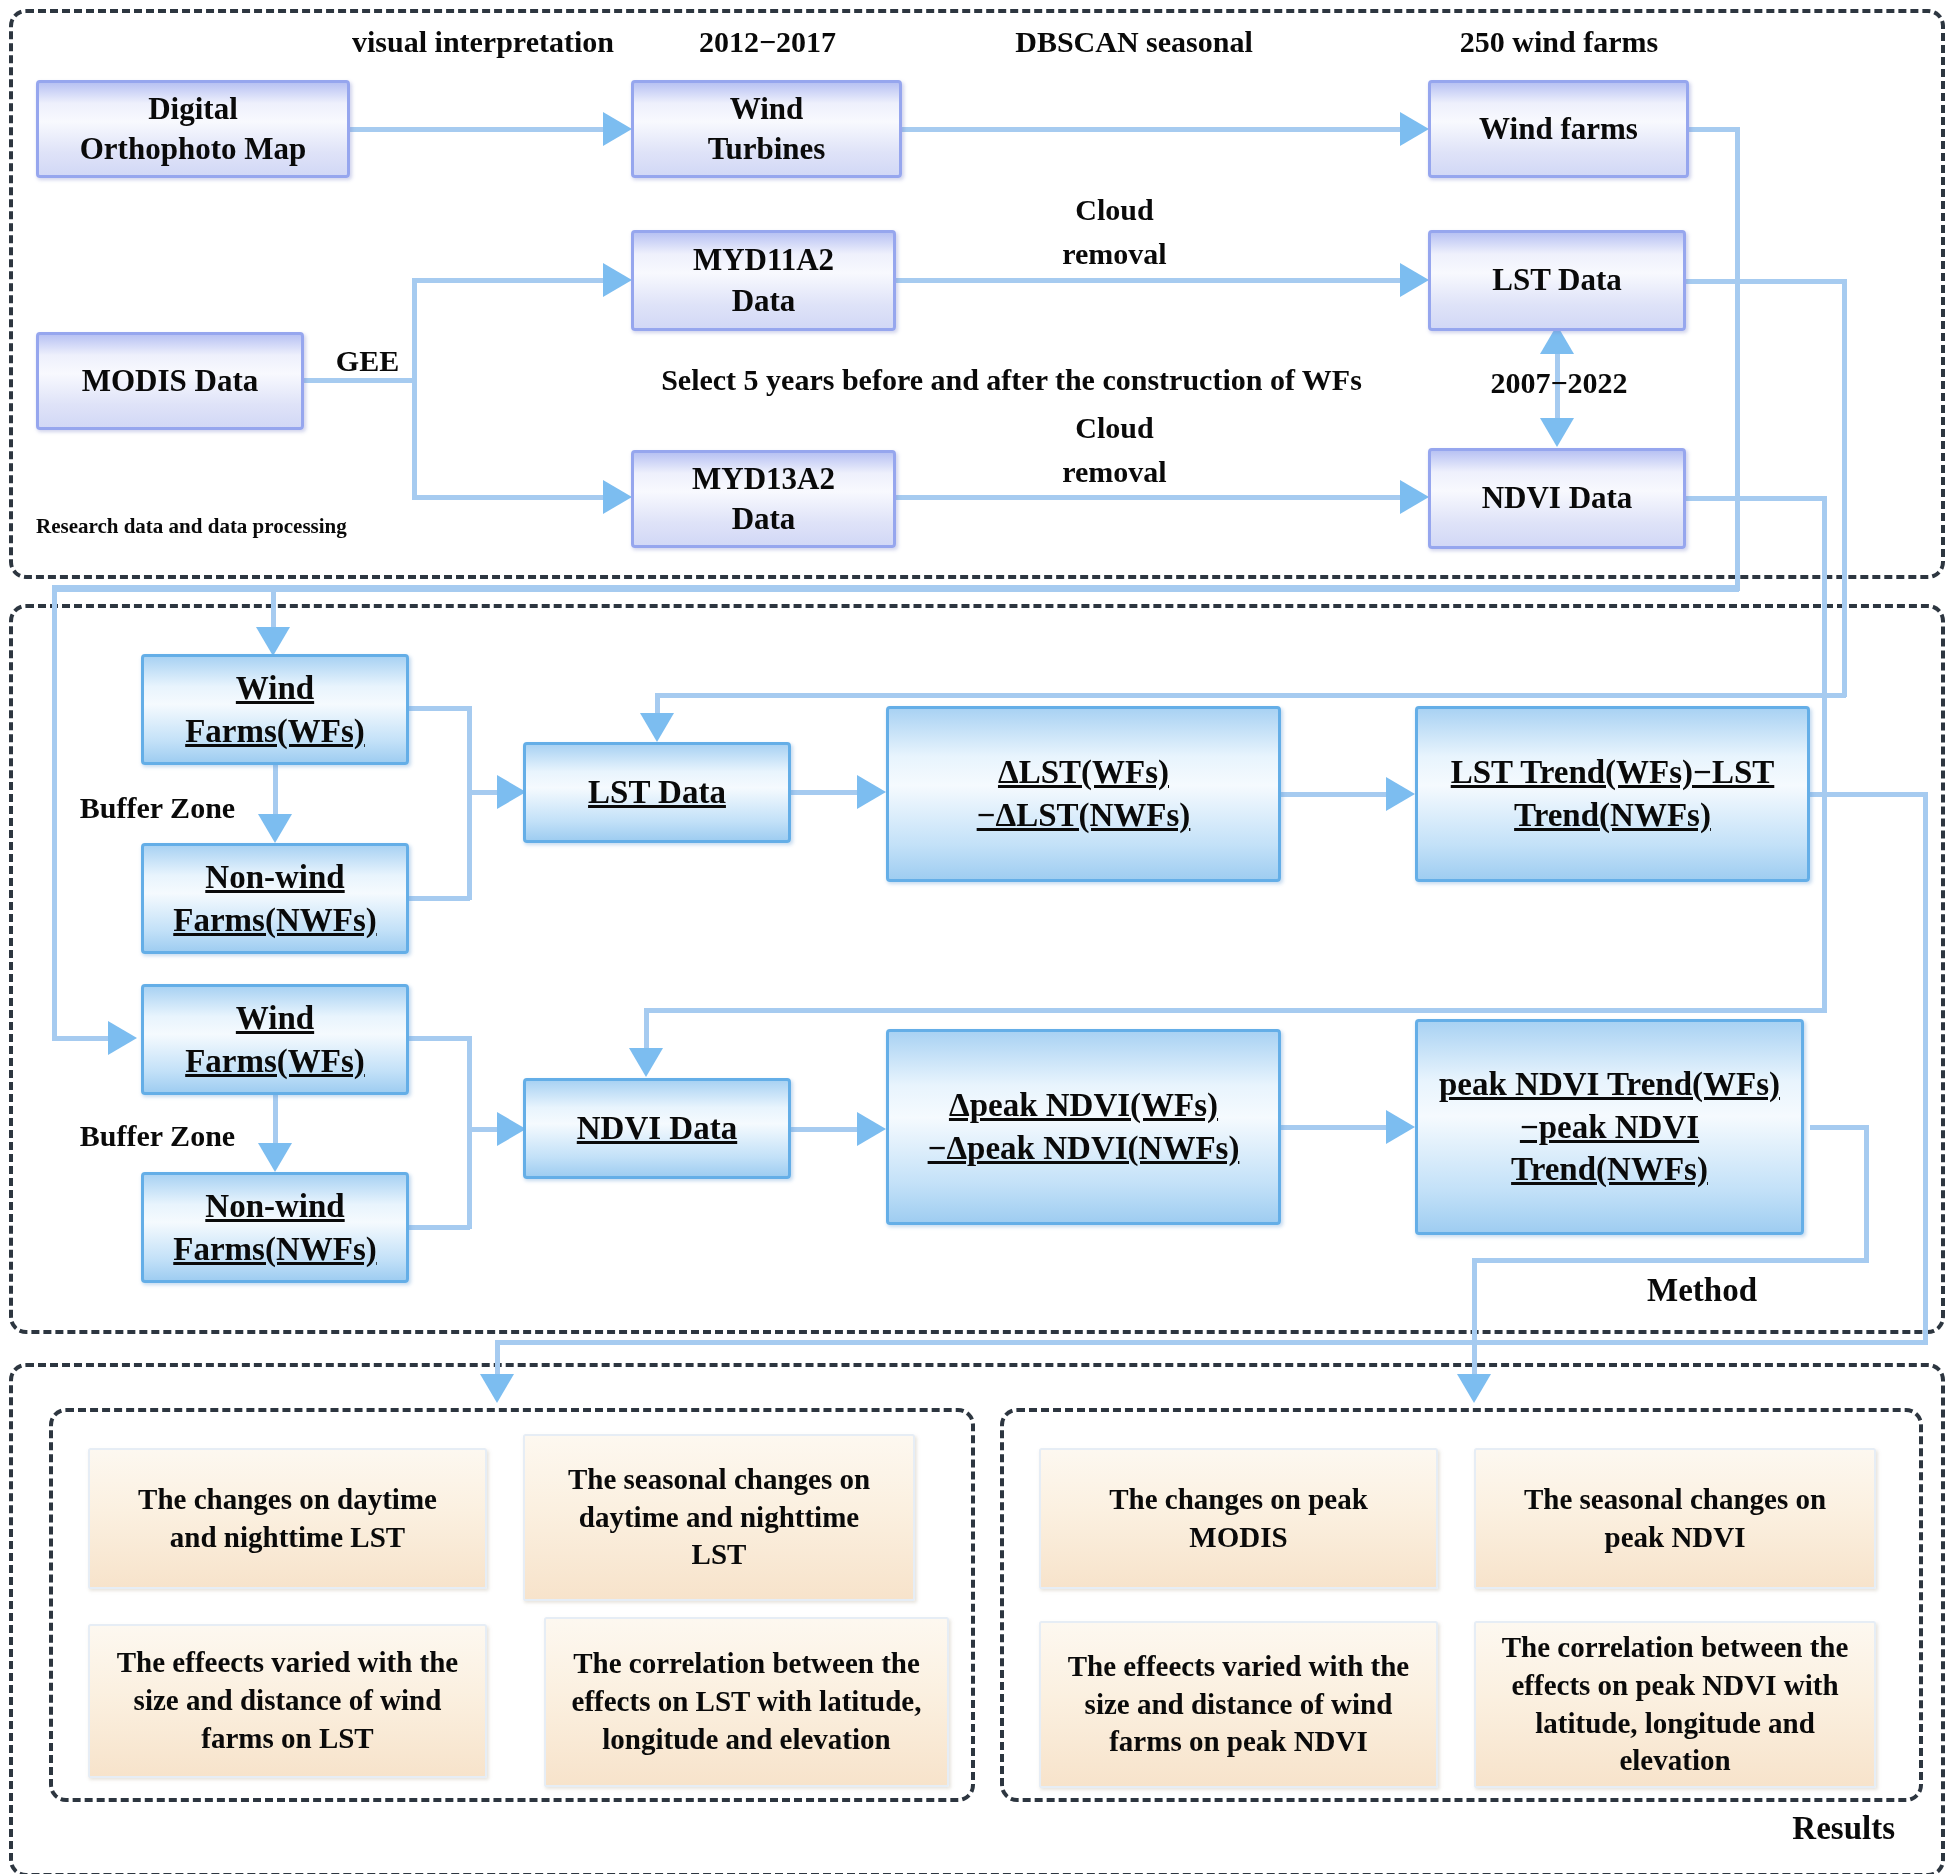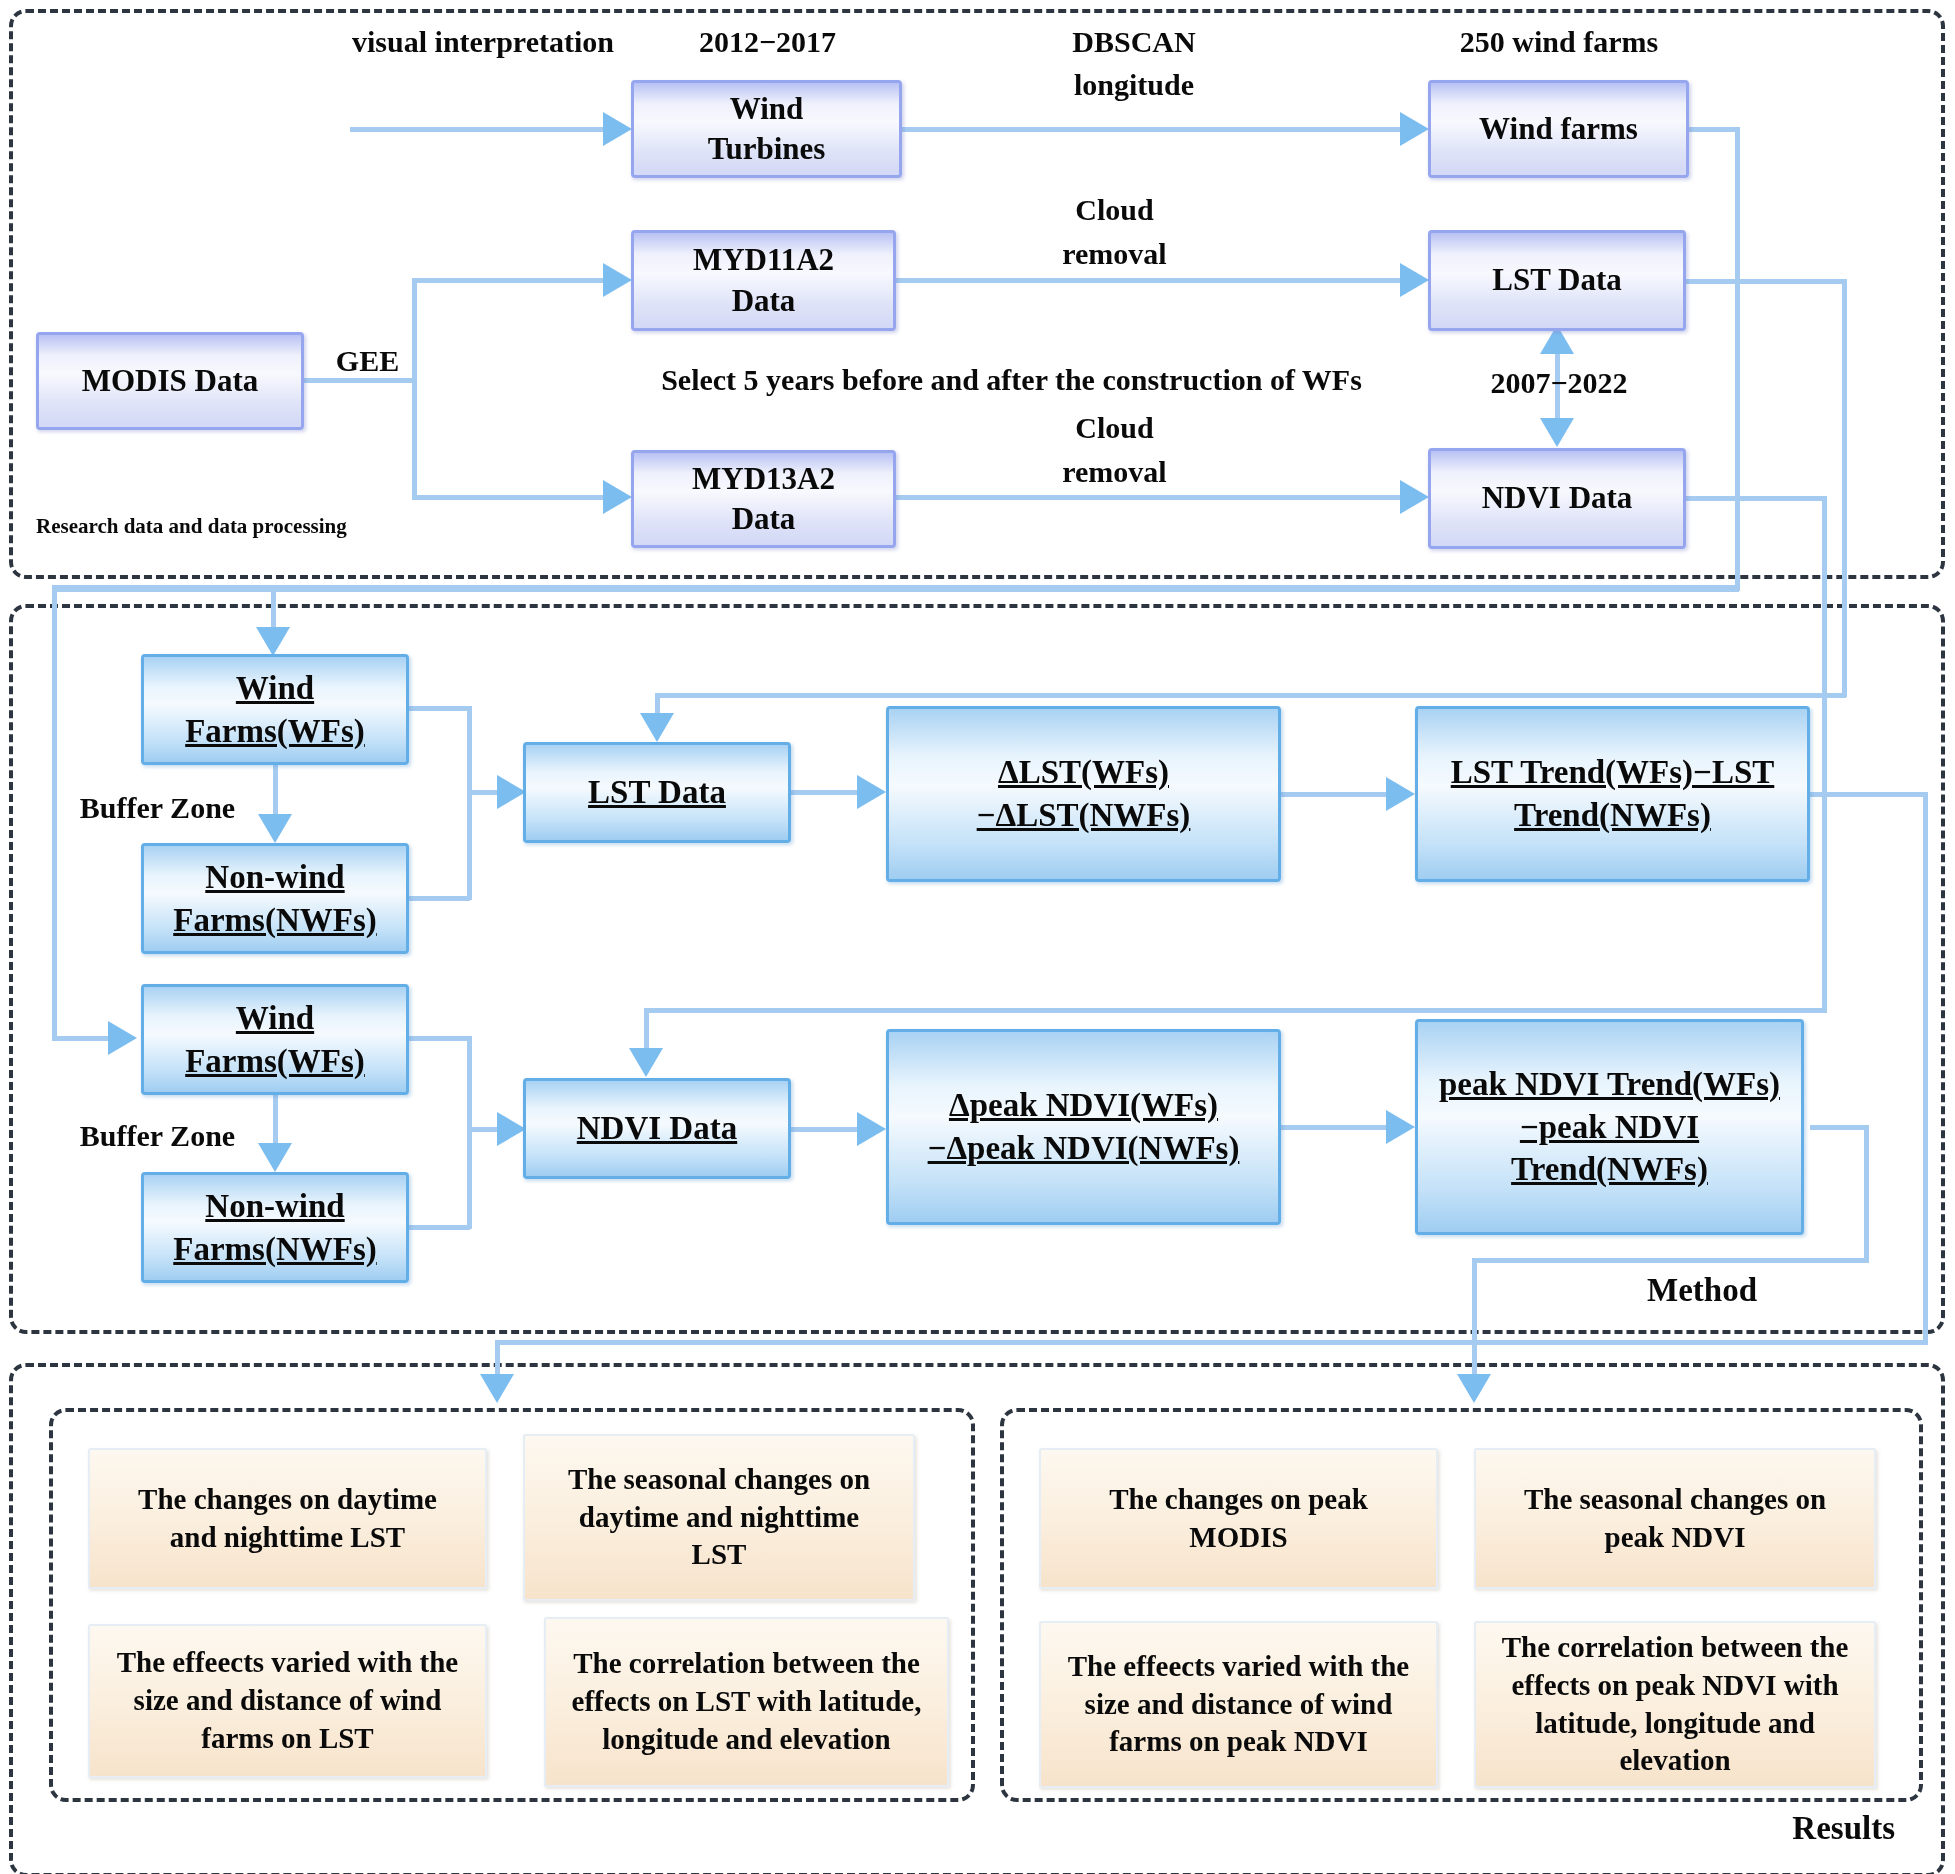--- a/index.html
+++ b/index.html
@@ -127,20 +127,23 @@
   <div class="hl" style="left:791px;top:1127px;width:69px;"></div>
   <div class="tr" style="left:857px;top:1112px;"></div>
   <div class="hl" style="left:1281px;top:1125px;width:108px;"></div>
   <div class="tr" style="left:1386px;top:1110px;"></div>
   <div class="hl" style="left:1810px;top:1125px;width:59px;"></div>
   <div class="vl" style="left:1864px;top:1125px;height:137px;"></div>
   <div class="hl" style="left:1472px;top:1258px;width:397px;"></div>
   <div class="vl" style="left:1472px;top:1258px;height:122px;"></div>
   <div class="td" style="left:1457px;top:1374px;"></div>
 
+  <div class="bA" style="left:36px;top:80px;width:314px;height:98px;">
+      <span>Digital Orthophoto Map</span>
+    </div>
   <div class="bA" style="left:631px;top:80px;width:271px;height:98px;">
       <span>Wind Turbines</span>
     </div>
   <div class="bA" style="left:1428px;top:80px;width:261px;height:98px;">
       <span>Wind farms</span>
     </div>
   <div class="bA" style="left:36px;top:332px;width:268px;height:98px;">
       <span>MODIS Data</span>
     </div>
   <div class="bA" style="left:631px;top:230px;width:265px;height:101px;">
@@ -151,21 +154,21 @@
     </div>
   <div class="bA" style="left:1428px;top:230px;width:258px;height:101px;">
       <span>LST Data</span>
     </div>
   <div class="bA" style="left:1428px;top:448px;width:258px;height:101px;">
       <span>NDVI Data</span>
     </div>
 
   <div class="lbl" style="left:346px;top:19.6px;width:274px;">visual interpretation</div>
   <div class="lbl" style="left:627px;top:19.6px;width:281px;">2012−2017</div>
-  <div class="lbl" style="left:1010px;top:19.6px;width:248px;">DBSCAN longitude</div>
+  <div class="lbl" style="left:1010px;top:19.6px;width:248px;">DBSCAN seasonal</div>
   <div class="lbl" style="left:1412px;top:19.6px;width:294px;">250 wind farms</div>
   <div class="lbl" style="left:325px;top:339px;width:85px;">GEE</div>
   <div class="lbl" style="left:647px;top:358px;width:729px;">Select 5 years before and after the construction of WFs</div>
   <div class="lbl" style="left:1033px;top:188px;width:163px;">Cloud removal</div>
   <div class="lbl" style="left:1033px;top:406px;width:163px;">Cloud removal</div>
   <div class="lbl" style="left:1412px;top:361px;width:294px;">2007−2022</div>
   <div class="lbl" style="left:36px;top:511px;width:608px;text-align:left;font-size:21px;">Research data and data processing</div>
 
   <div class="bB" style="left:141px;top:654px;width:268px;height:111px;">
       <span>Wind Farms(WFs)</span>

